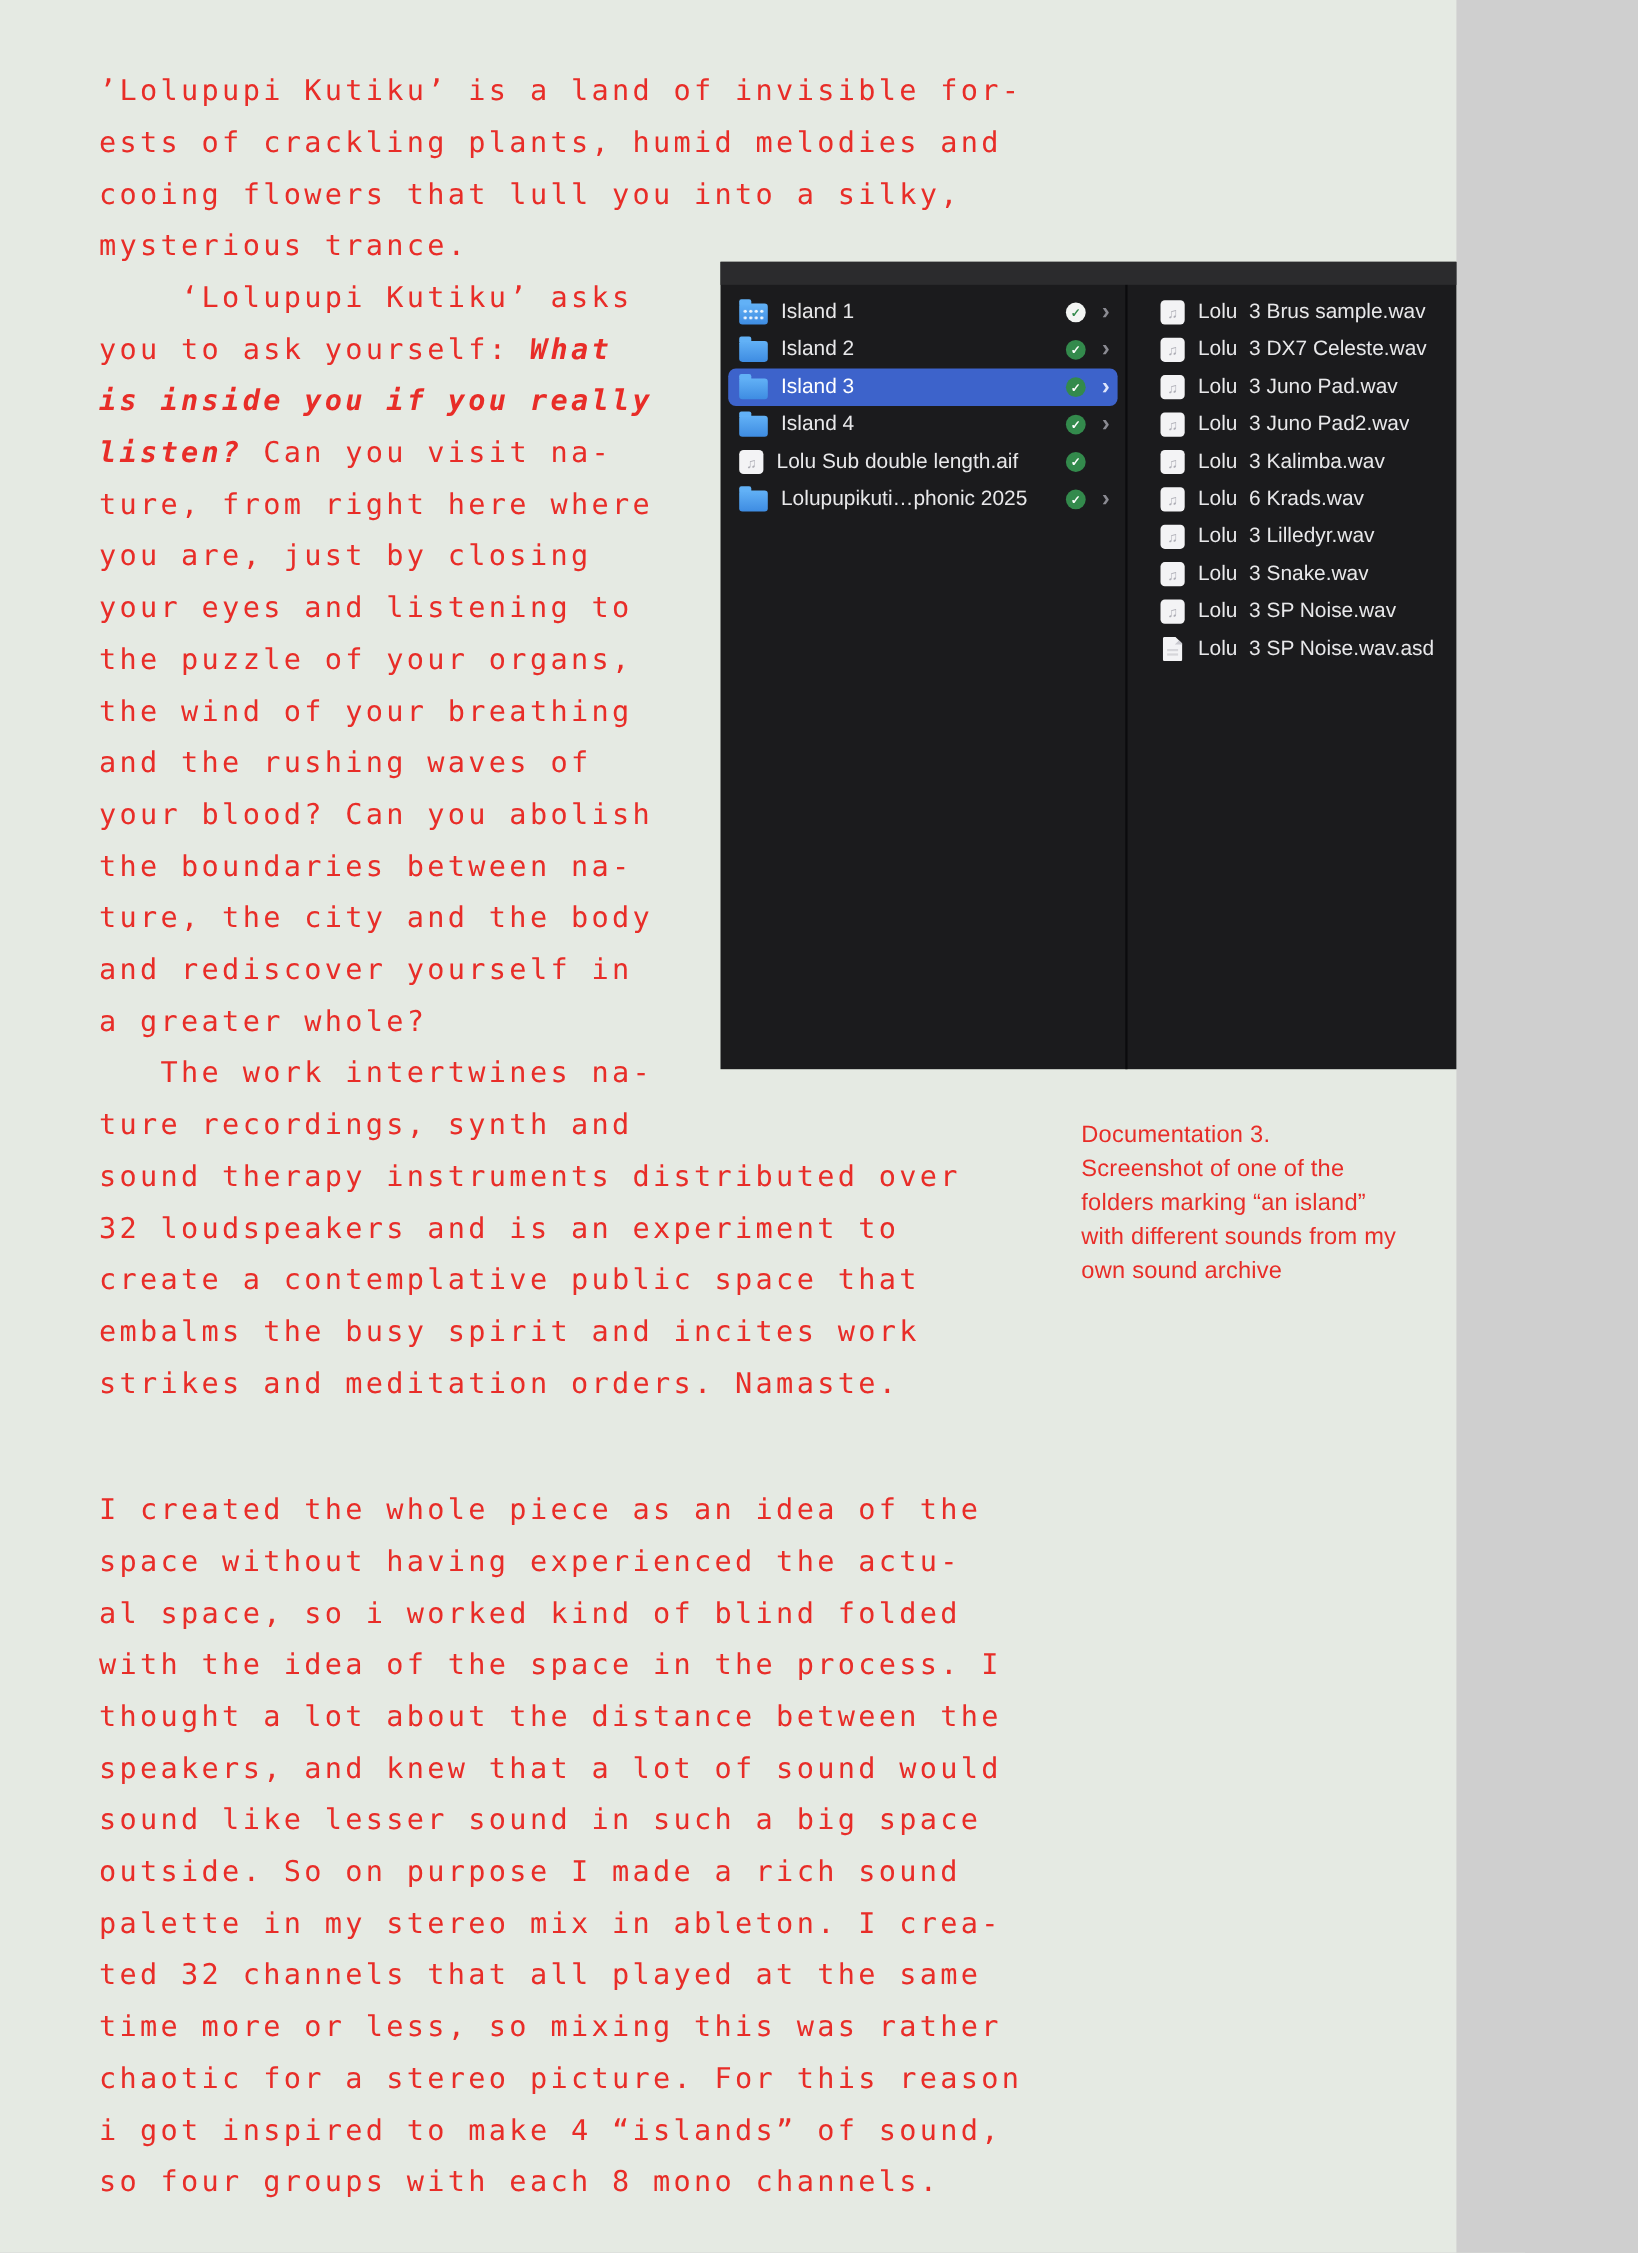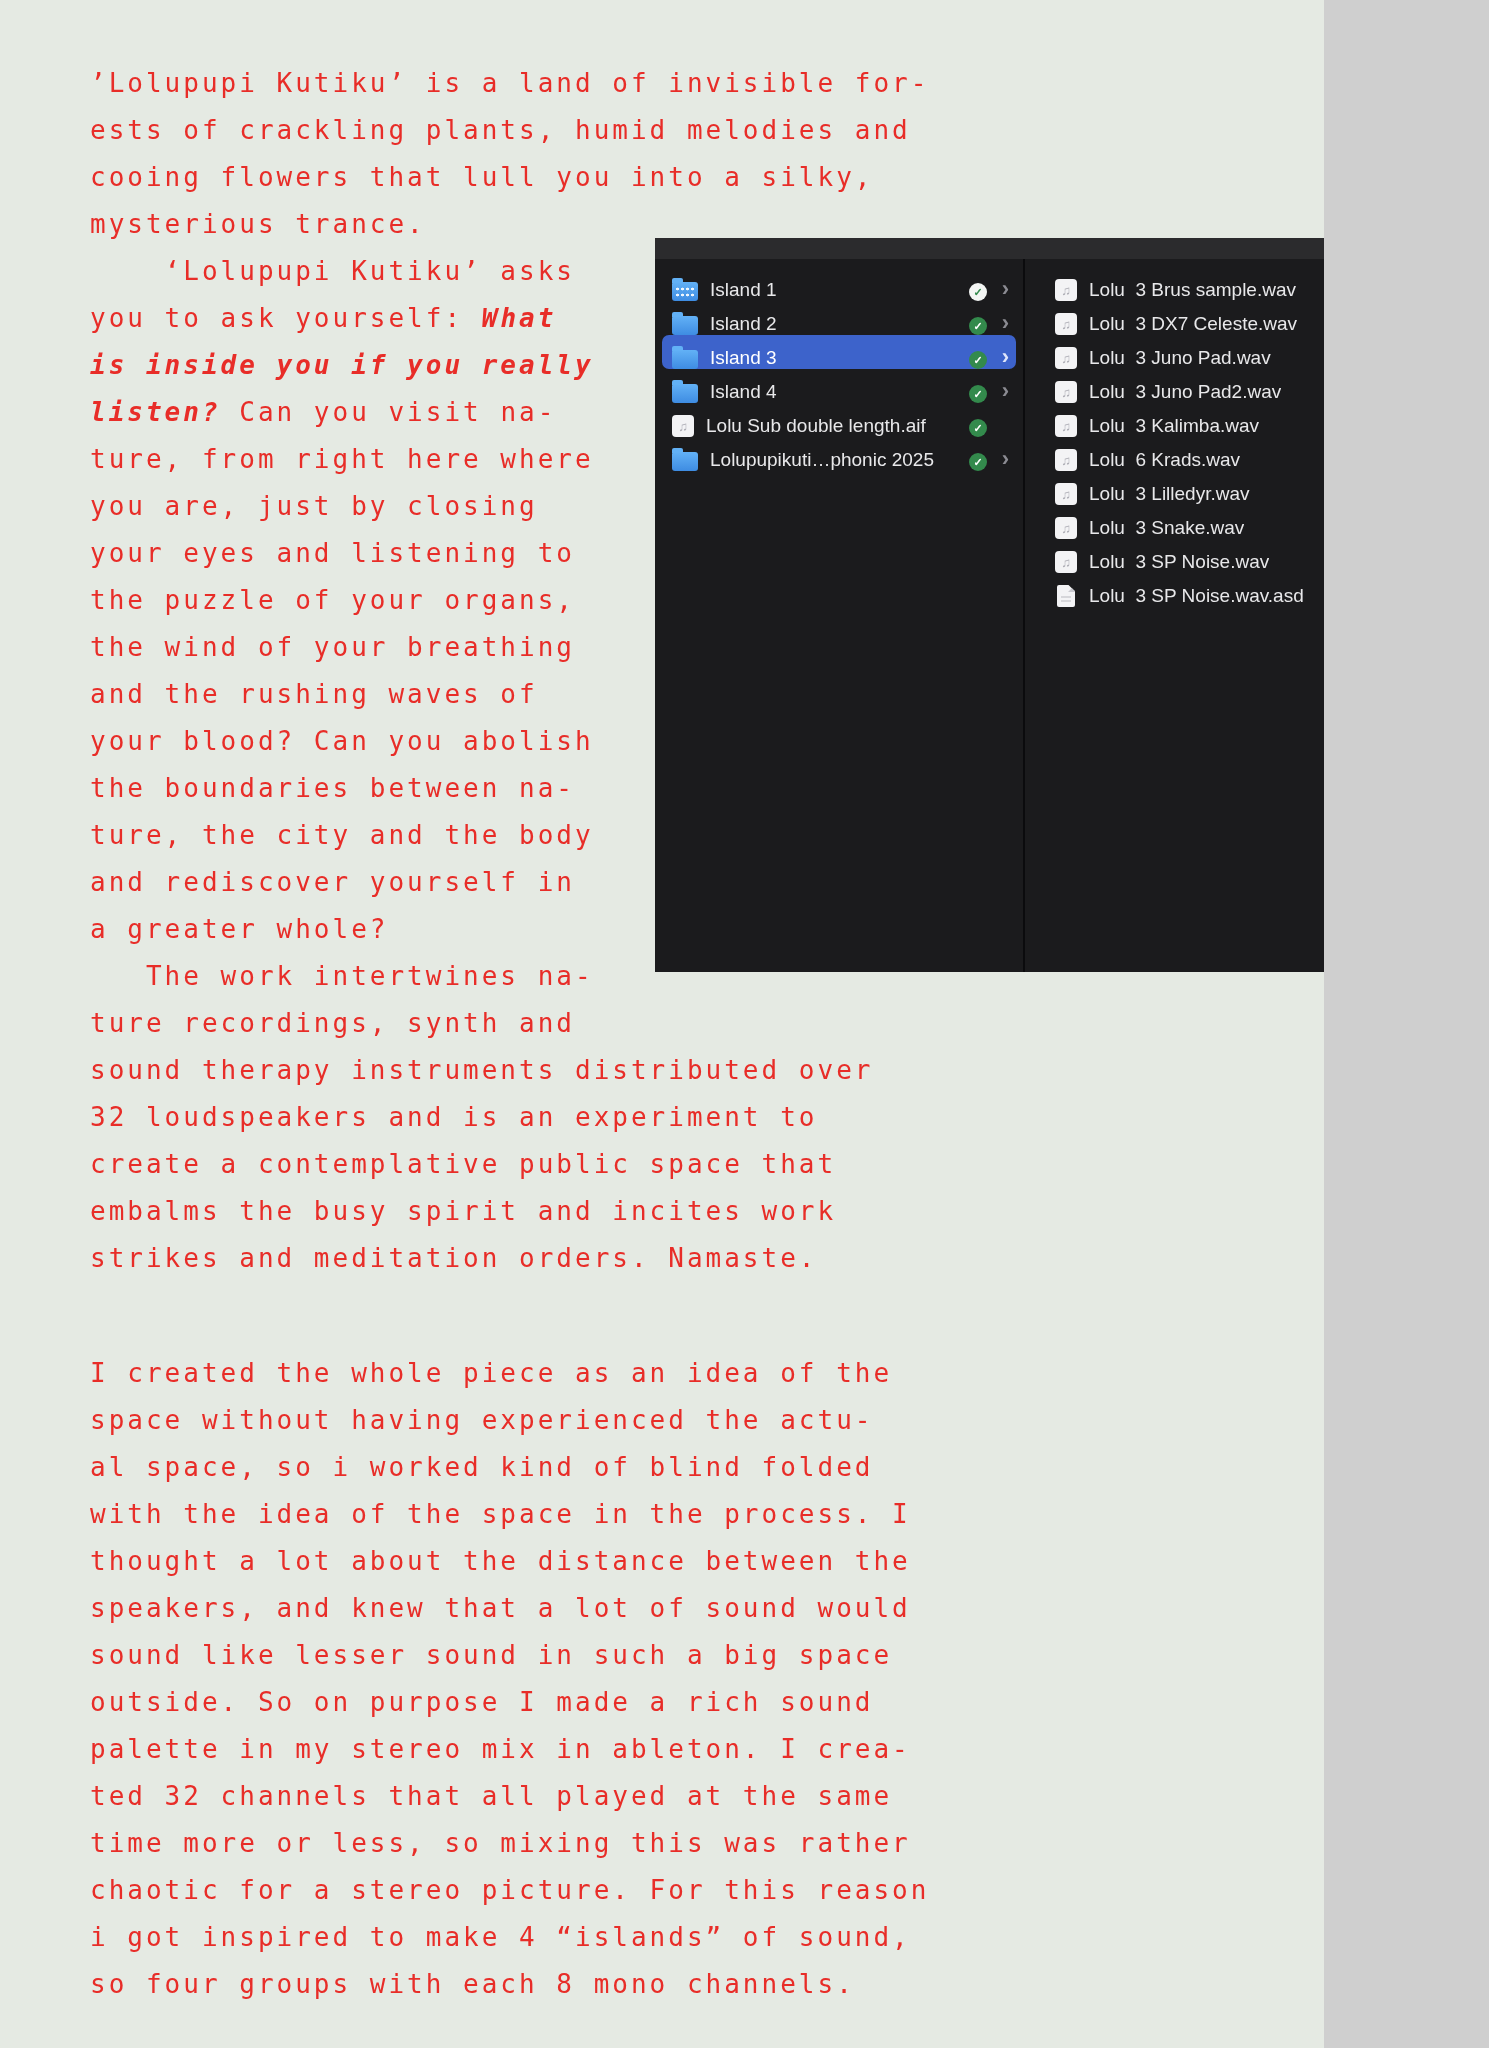--- a/index.html
+++ b/index.html
@@ -45,21 +45,21 @@
     background:var(--titlebar);
   }
   .finder .divider{
     position:absolute;left:368px;top:21px;bottom:0;width:2px;
     background:var(--divider);
   }
   .pane{position:absolute;top:21px;bottom:0;padding-top:8px;box-sizing:border-box;}
   .pane-left{left:0;width:368px;}
   .pane-right{left:370px;right:0;}
   .frow{
-    height:34px;display:flex;align-items:flex-end;
+    height:34px;display:flex;align-items:center;
     margin:0 7px;border-radius:7px;
     padding:0 7px 0 10px;box-sizing:border-box;
     color:var(--row-text);
     font-size:19px;
   }
   .frow.selected{background:var(--sel);color:#ffffff;}
   .pane-right .frow{padding-left:23px;padding-right:19px;}
   .frow .label{white-space:pre;overflow:hidden;text-overflow:ellipsis;}
   .frow .spacer{flex:1;}
   .icn{flex:none;margin-right:12px;position:relative;}
@@ -238,18 +238,25 @@
         </div>
         <div class="frow">
           <span class="icn asd"></span>
           <span class="label">Lolu  3 SP Noise.wav.asd</span>
           <span class="spacer"></span>
           <span class="badge green"></span>
         </div>
       </div>
   </div>
 
+  <div id="caption" class="caption">
+      <div>Documentation 3.</div>
+      <div>Screenshot of one of the</div>
+      <div>folders marking “an island”</div>
+      <div>with different sounds from my</div>
+      <div>own sound archive</div>
+    </div>
 
   <div id="article-block-2" class="article"><div><span>I created the whole piece as an idea of the</span></div><div><span>space without having experienced the actu-</span></div><div><span>al space, so i worked kind of blind folded</span></div><div><span>with the idea of the space in the process. I</span></div><div><span>thought a lot about the distance between the</span></div><div><span>speakers, and knew that a lot of sound would</span></div><div><span>sound like lesser sound in such a big space</span></div><div><span>outside. So on purpose I made a rich sound</span></div><div><span>palette in my stereo mix in ableton. I crea-</span></div><div><span>ted 32 channels that all played at the same</span></div><div><span>time more or less, so mixing this was rather</span></div><div><span>chaotic for a stereo picture. For this reason</span></div><div><span>i got inspired to make 4 “islands” of sound,</span></div><div><span>so four groups with each 8 mono channels.</span></div></div>
 
   <div class="pagenum">51</div>
 
 </div>
 
 </body></html>

